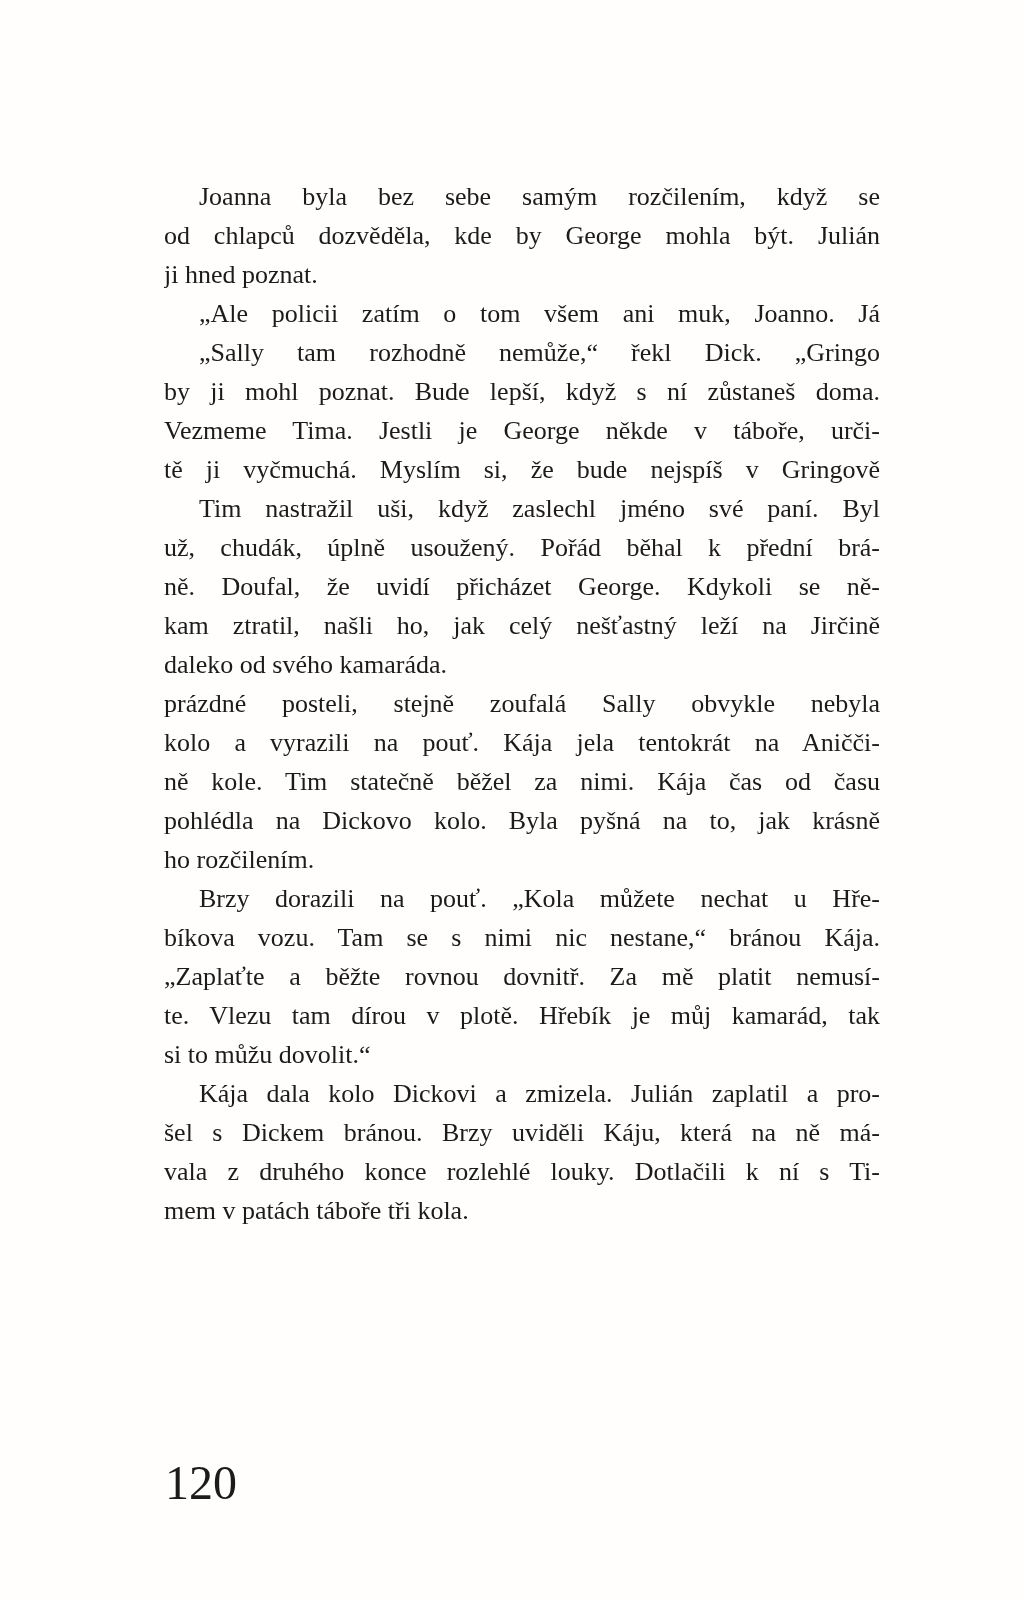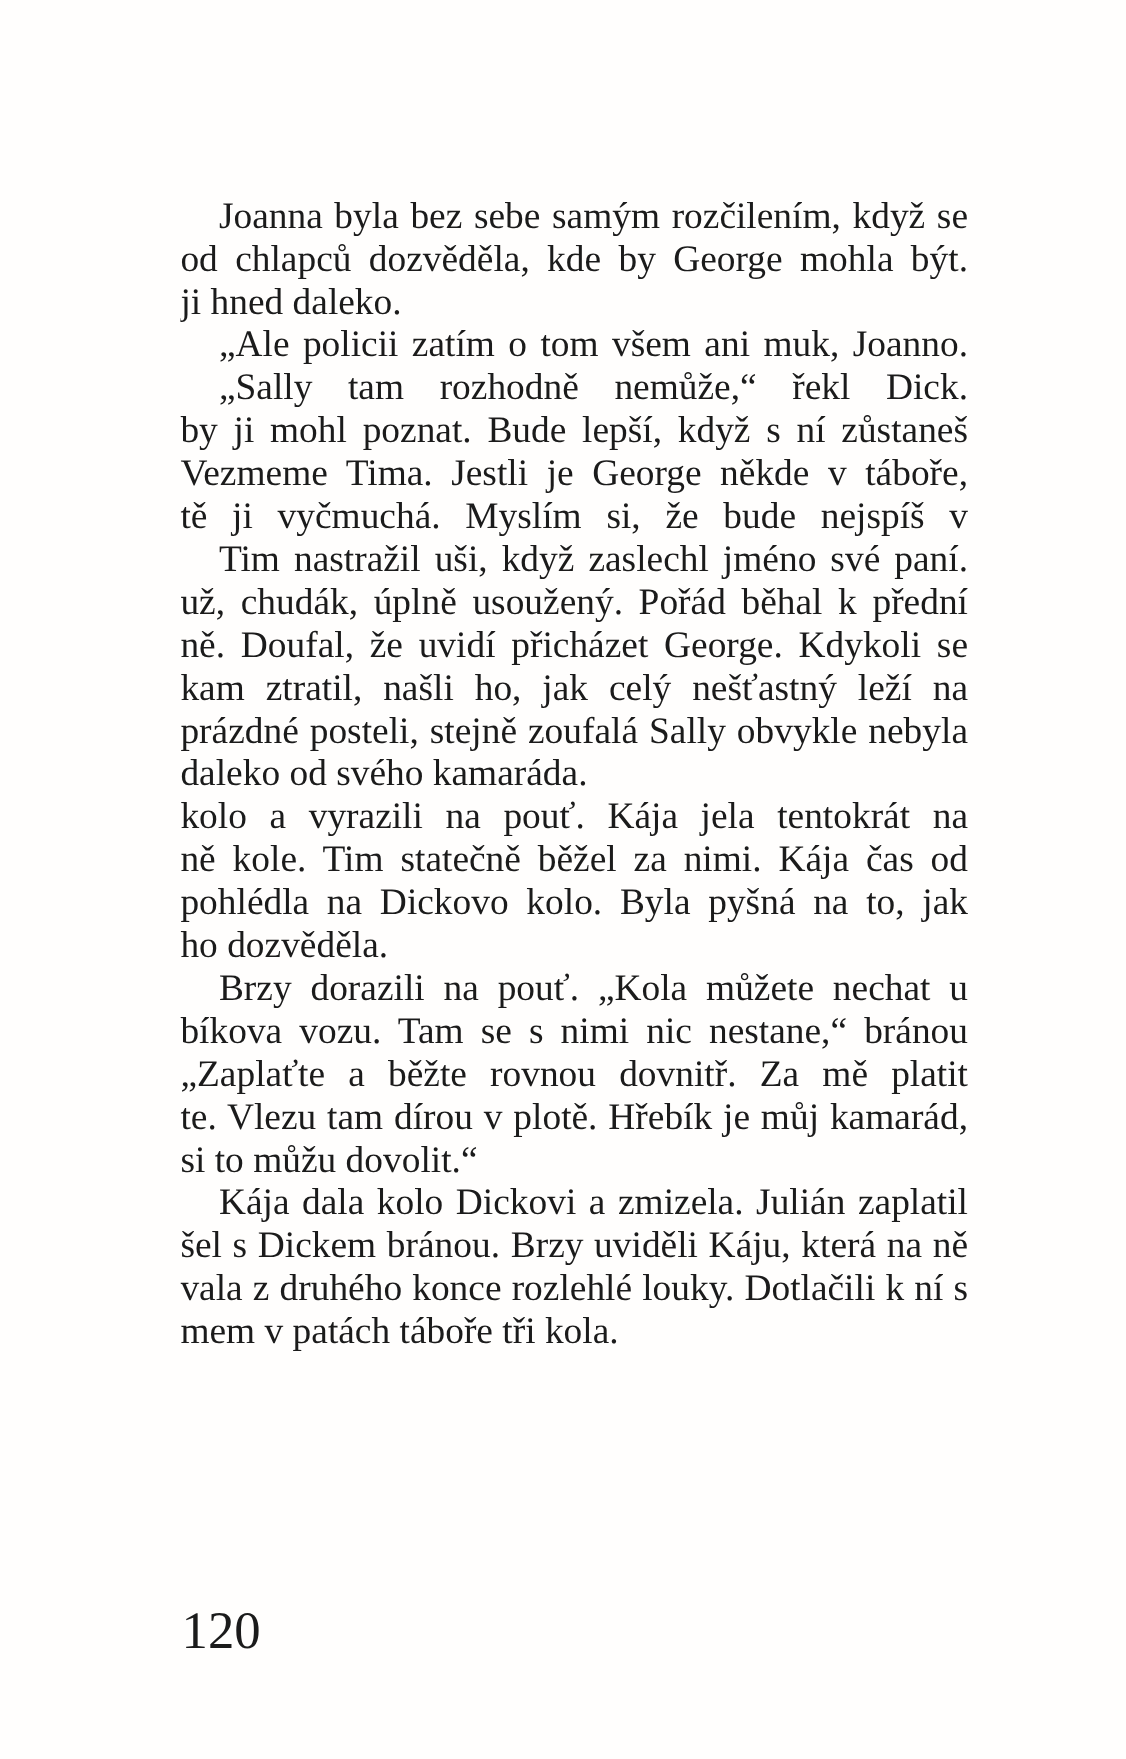--- a/index.html
+++ b/index.html
@@ -22,21 +22,21 @@
     height: 1599px;
     background: #fffefd;
     color: #1b1b1b;
     font-family: "Liberation Serif", "DejaVu Serif", serif;
   }
   .text-block {
     position: absolute;
     left: 164px;
     top: 177px;
     width: 716px;
-    font-size: 34px;
+    font-size: 26px;
     line-height: 39px;
   }
   .paragraph {
     margin: 0;
     padding: 0;
   }
   .line {
     height: 39px;
     overflow: hidden;
     white-space: normal;
@@ -59,44 +59,44 @@
   }
 </style>
 </head>
 <body>
 
 <div class="page">
   <div class="text-block">
       <div class="paragraph">
         <div class="line first just">Joanna byla bez sebe samým rozčilením, když se</div>
         <div class="line just">od chlapců dozvěděla, kde by George mohla být. Julián</div>
-        <div class="line">ji hned daleko.</div>
+        <div class="line">ji hned poznat.</div>
       </div>
       <div class="paragraph">
         <div class="line first just">„Ale policii zatím o tom všem ani muk, Joanno. Já</div>
       </div>
       <div class="paragraph">
         <div class="line first just">„Sally tam rozhodně nemůže,“ řekl Dick. „Gringo</div>
         <div class="line just">by ji mohl poznat. Bude lepší, když s ní zůstaneš doma.</div>
         <div class="line just">Vezmeme Tima. Jestli je George někde v táboře, urči-</div>
         <div class="line just">tě ji vyčmuchá. Myslím si, že bude nejspíš v Gringově</div>
       </div>
       <div class="paragraph">
         <div class="line first just">Tim nastražil uši, když zaslechl jméno své paní. Byl</div>
         <div class="line just">už, chudák, úplně usoužený. Pořád běhal k přední brá-</div>
         <div class="line just">ně. Doufal, že uvidí přicházet George. Kdykoli se ně-</div>
         <div class="line just">kam ztratil, našli ho, jak celý nešťastný leží na Jirčině</div>
+        <div class="line">daleko od svého kamaráda.</div>
         <div class="line just">prázdné posteli, stejně zoufalá Sally obvykle nebyla</div>
-        <div class="line">daleko od svého kamaráda.</div>
       </div>
       <div class="paragraph">
         <div class="line just">kolo a vyrazili na pouť. Kája jela tentokrát na Aničči-</div>
         <div class="line just">ně kole. Tim statečně běžel za nimi. Kája čas od času</div>
         <div class="line just">pohlédla na Dickovo kolo. Byla pyšná na to, jak krásně</div>
-        <div class="line">ho dozvěděla.</div>
+        <div class="line">ho rozčilením.</div>
       </div>
       <div class="paragraph">
         <div class="line first just">Brzy dorazili na pouť. „Kola můžete nechat u Hře-</div>
         <div class="line just">bíkova vozu. Tam se s nimi nic nestane,“ bránou Kája.</div>
         <div class="line just">„Zaplaťte a běžte rovnou dovnitř. Za mě platit nemusí-</div>
         <div class="line just">te. Vlezu tam dírou v plotě. Hřebík je můj kamarád, tak</div>
         <div class="line">si to můžu dovolit.“</div>
       </div>
       <div class="paragraph">
         <div class="line first just">Kája dala kolo Dickovi a zmizela. Julián zaplatil a pro-</div>

